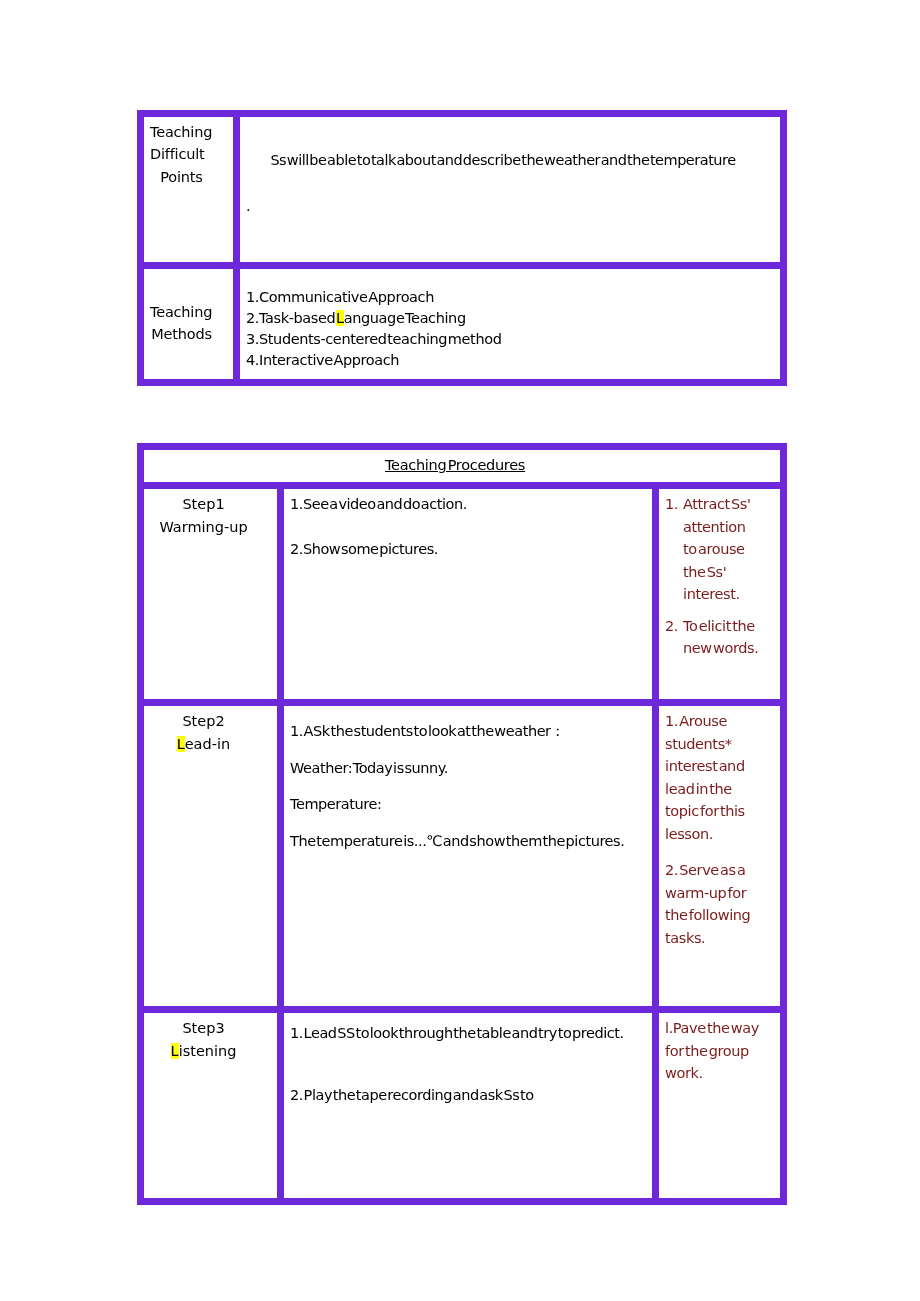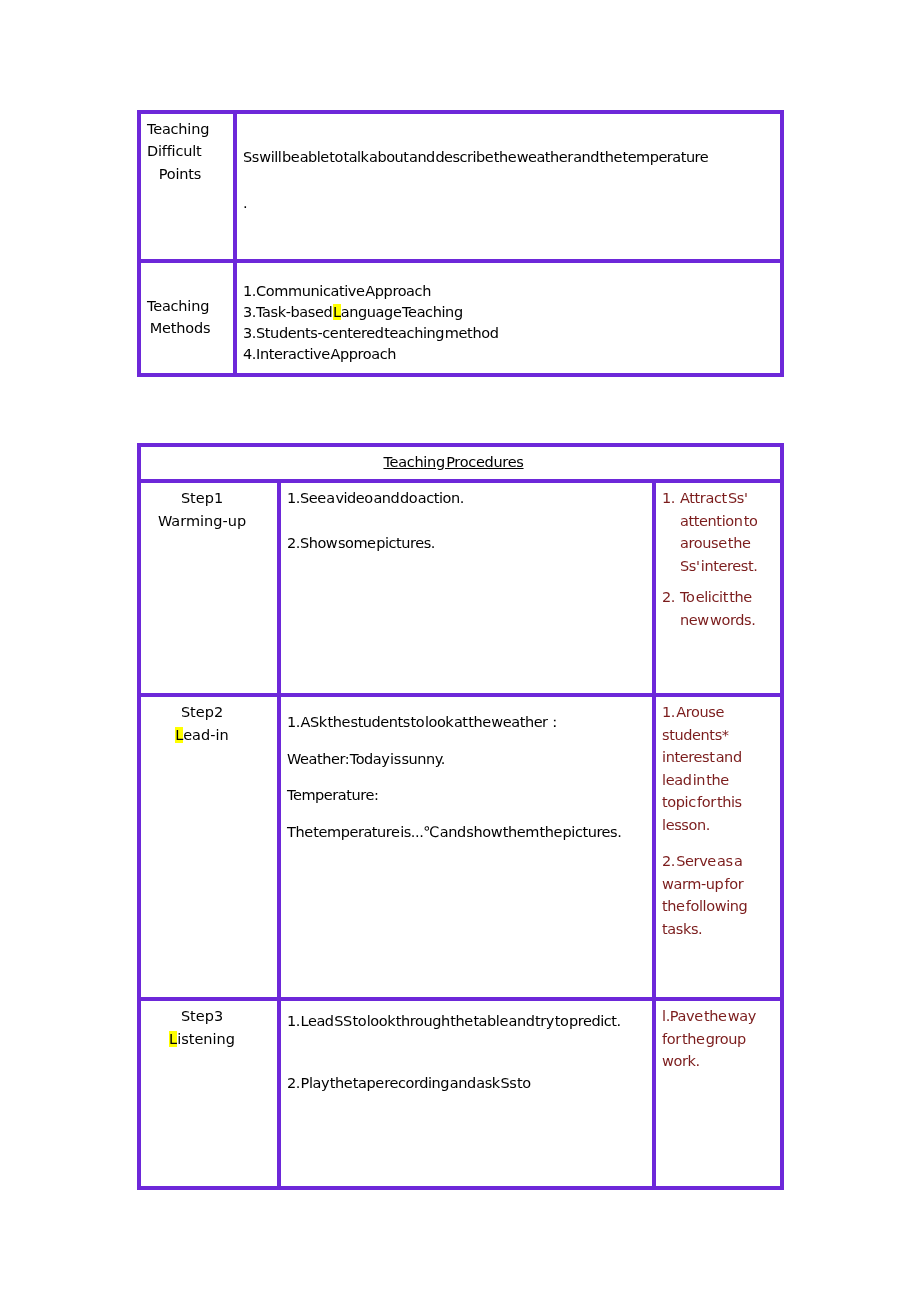--- a/index.html
+++ b/index.html
@@ -23,21 +23,21 @@
   }
   table.lesson {
     position: absolute;
     left: 137px;
     top: 110px;
     width: 645px;
     border-collapse: collapse;
     table-layout: fixed;
   }
   table.lesson td {
-    border: 4px solid #6d28d9;
+    border: 7px solid #6d28d9;
     vertical-align: top;
     padding: 4px 20px 6px 6px;
     font-size: 14.5px;
     line-height: 1.55;
     font-family: "DejaVu Sans", sans-serif;
   }
   .c-label {
     width: 96px;
   }
   .c-body {
@@ -138,34 +138,34 @@
     </colgroup>
 
     <tbody>
         <tr>
       <td class="lbl" style="height:135px;">
         <div>Teaching</div>
         <div>Difficult</div>
         <div class="lbl-center">Points</div>
       </td>
       <td>
-        <div class="body-text" style="padding-top:28px;">Ss will be able to talk about and describe the weather and the temperature</div>
+        <div class="body-text" style="padding-top:28px;text-align:center;">Ss will be able to talk about and describe the weather and the temperature</div>
         <div class="body-text" style="padding-top:24px;">.</div>
       </td>
     </tr>
 
     <tr>
       <td class="lbl" style="height:100px; vertical-align:middle;">
         <div>Teaching</div>
         <div class="lbl-center">Methods</div>
       </td>
       <td>
         <div class="methods-list" style="padding-top:14px;">
           <div><span>1.Communicative Approach</span></div>
-          <div><span>3.Task-based </span><span class="hl">L</span><span>anguage Teaching</span></div>
+          <div><span>2.Task-based </span><span class="hl">L</span><span>anguage Teaching</span></div>
           <div><span>3.Students-centered teaching method</span></div>
           <div><span>4.Interactive Approach</span></div>
         </div>
       </td>
     </tr>
 
   </tbody>
     </table>
 
   <table class="lesson" style="top:443px;">

